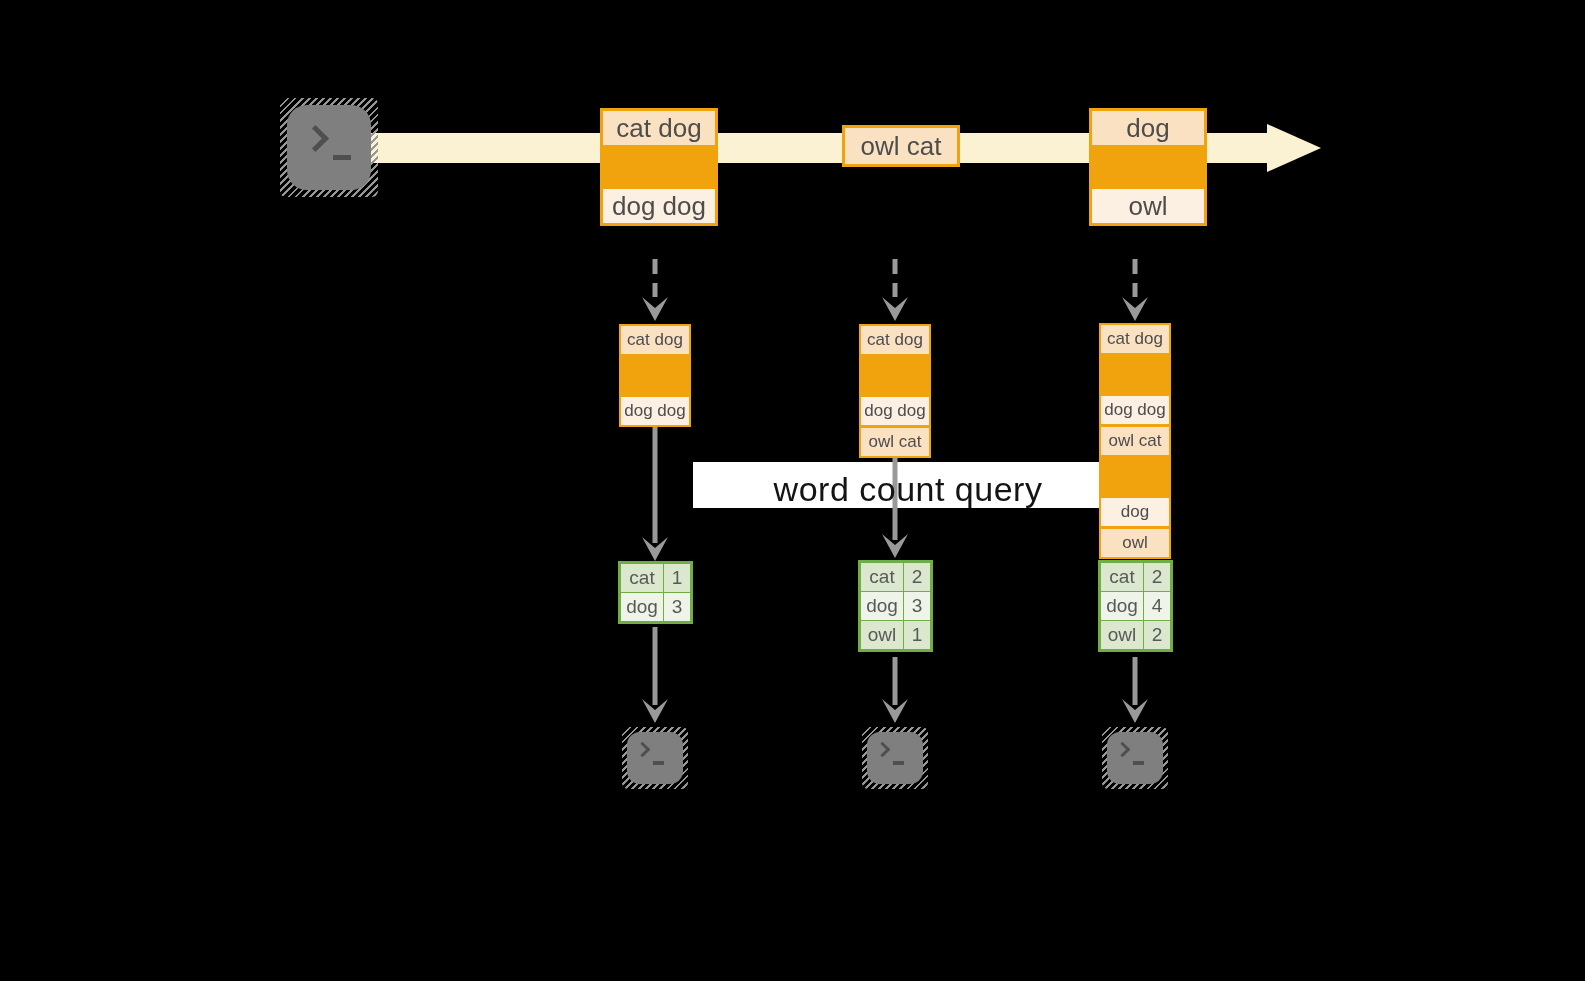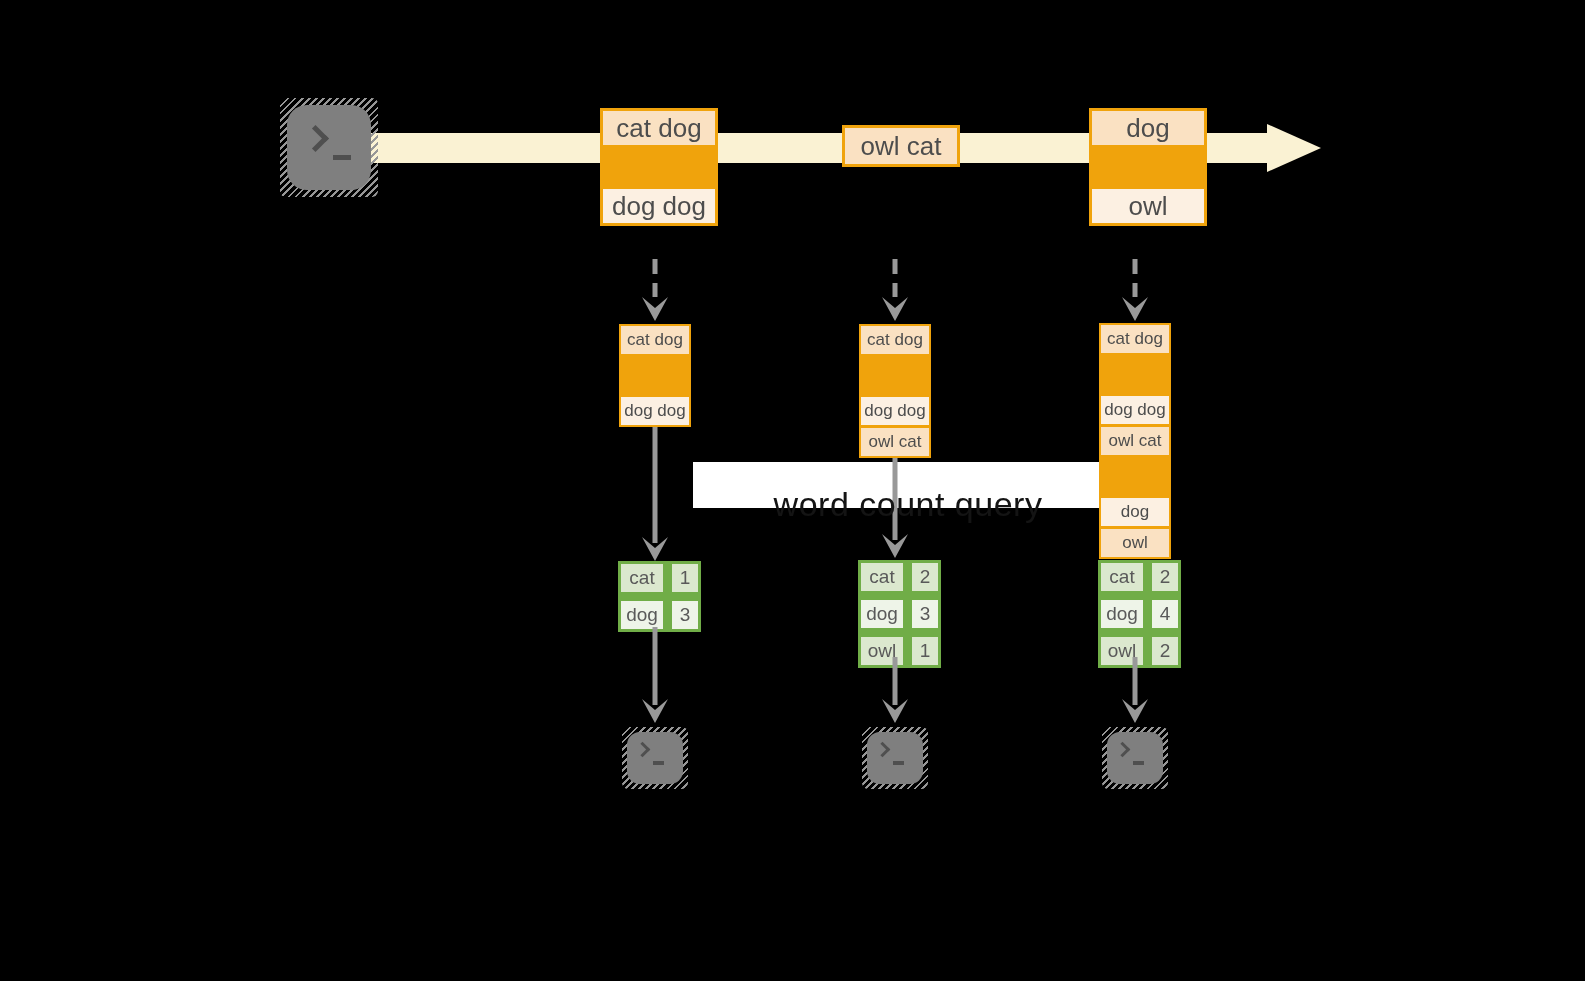--- a/index.html
+++ b/index.html
@@ -20,25 +20,25 @@
   .row{display:flex;align-items:center;justify-content:center;color:#4d4d4d;}
   .ev .row{height:34px;font-size:26px;}
   .ev2 .row{height:36px;}
   .state .row{height:28px;font-size:17px;}
   .dark{background:var(--orange-fill-dark);}
   .light{background:var(--orange-fill-light);margin-top:40px;}
   
   .arr{position:absolute;}
   
   .wcq-band{position:absolute;left:693px;top:462px;width:430px;height:46px;background:#ffffff;}
-  .wcq-label{position:absolute;left:693px;top:480px;width:430px;height:48px;
+  .wcq-label{position:absolute;left:693px;top:465px;width:430px;height:48px;
     display:flex;align-items:center;justify-content:center;
     font-size:34px;font-weight:300;color:#141414;letter-spacing:.5px;}
   
-  .gtable{position:absolute;display:grid;grid-template-columns:42px 26px;gap:9px;
+  .gtable{position:absolute;display:grid;grid-template-columns:42px 26px;gap:1px;
     background:var(--green-border);padding:3px;}
   .gcell{height:28px;display:flex;align-items:center;justify-content:center;
     font-size:19px;color:#595959;}
   .gdark{background:var(--green-fill-dark);}
   .glight{background:var(--green-fill-light);}
   
   .term{position:absolute;}
   .hatch{position:absolute;inset:0;border-radius:6px;
     background:repeating-linear-gradient(135deg,#979797 0 2px,rgba(0,0,0,0) 2px 5px);}
   .tbody{position:absolute;background:var(--terminal-gray);}

